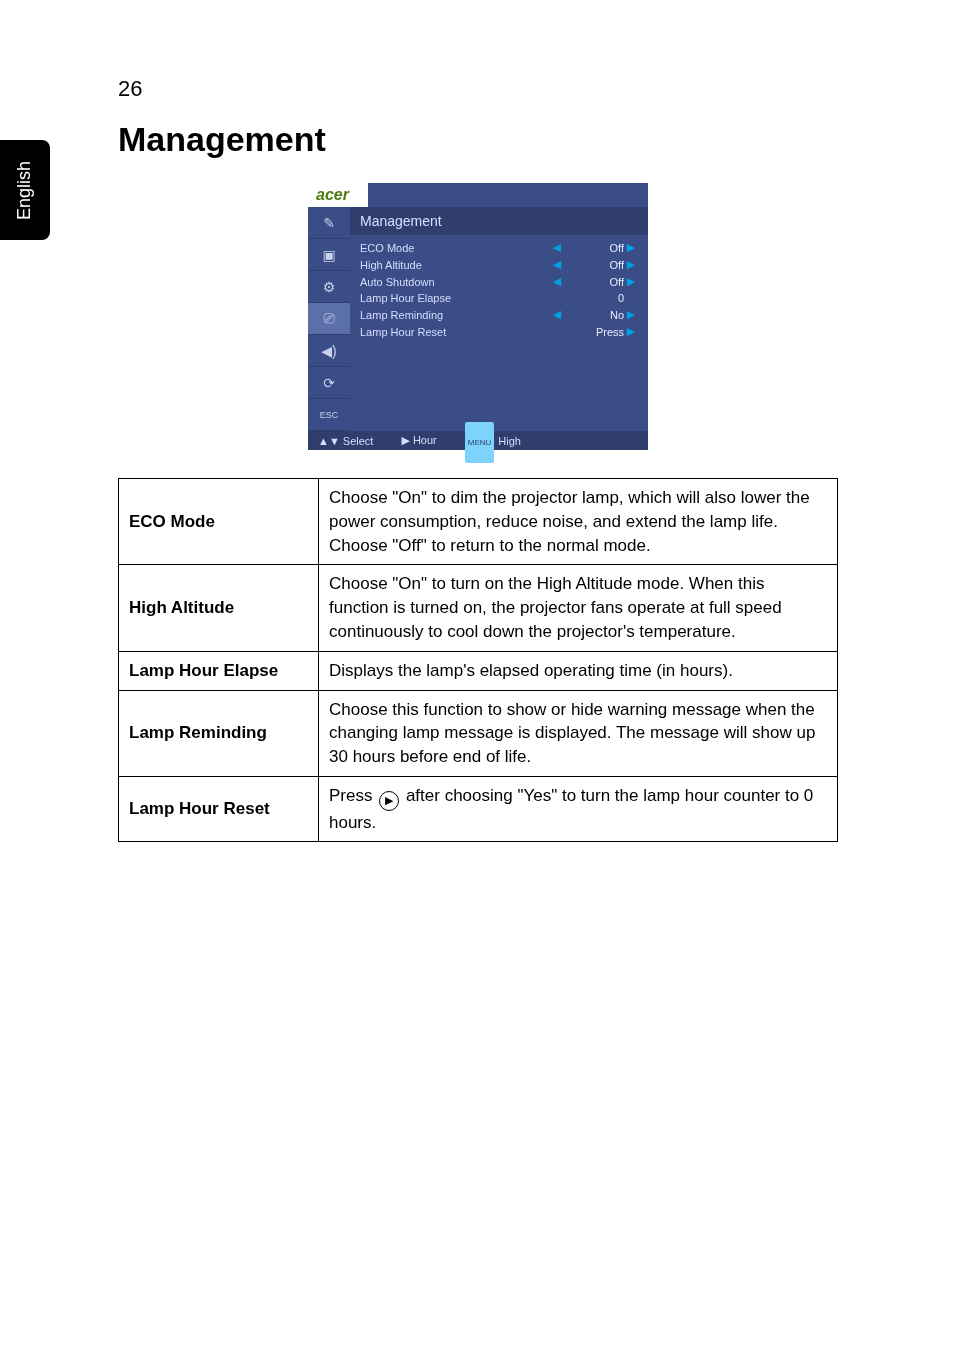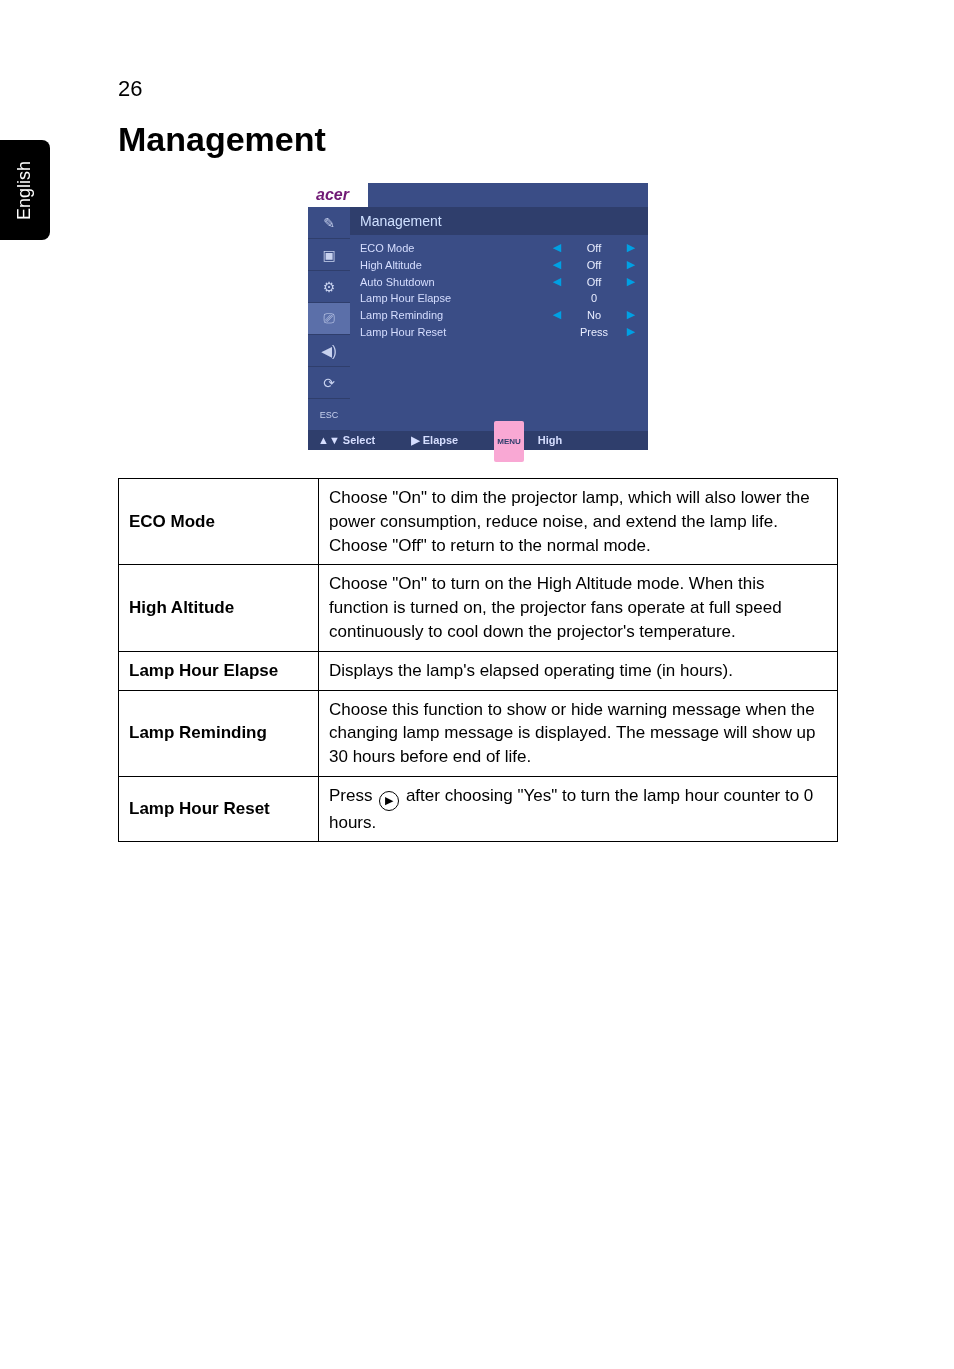--- a/index.html
+++ b/index.html
@@ -54,21 +54,21 @@
     margin-bottom: 28px;
   }
   .osd {
     width: 340px;
     background: #3a4d86;
     font-size: 12px;
     color: #fff;
   }
   .osd-logo {
     background: #fff;
-    color: #701a75;
+    color: #4d7c0f;
     font-weight: bold;
     font-style: italic;
     font-size: 16px;
     padding: 3px 8px;
     width: 60px;
   }
   .osd-body {
     display: flex;
   }
   .osd-tabs {
@@ -102,38 +102,37 @@
   }
   .osd-row {
     display: flex;
     align-items: center;
     padding: 2px 10px;
     font-size: 11px;
     color: #d6deff;
   }
   .osd-row .label { flex: 1.4; }
   .osd-row .arrow { color: #00a0e3; width: 14px; text-align: center; }
-  .osd-row .value { width: 60px; text-align: center; color: #e9edff; }
+  .osd-row .value { width: 60px; text-align: right; color: #e9edff; }
   .osd-footer {
     display: flex;
     background: #2f3e6c;
     font-size: 11px;
     padding: 3px 10px;
     color: #d6deff;
-    gap: 36px;
-    align-items: flex-start;
-    font-weight: bold;
+    gap: 28px;
+    align-items: center;
   }
   .osd-footer .menu-badge {
-    background: #f9a8d4;
+    background: #7dd3fc;
     color: #2f3e6c;
     font-size: 8px;
     padding: 16px 3px;
     border-radius: 2px;
-    margin-right: 14px;
+    margin-right: 4px;
   }
 
   table.settings {
     width: 100%;
     border-collapse: collapse;
   }
   table.settings td, table.settings th {
     border: 1px solid #000;
     padding: 7px 10px;
     vertical-align: middle;
@@ -223,21 +222,21 @@
               <span class="label">Lamp Hour Reset</span>
               <span class="arrow"></span>
               <span class="value">Press</span>
               <span class="arrow">▶</span>
             </div>
           </div>
         </div>
       </div>
       <div class="osd-footer">
         <span>▲▼ Select</span>
-        <span>▶ Elapse</span>
+        <span>▶ Hour</span>
         <span>
           <span class="menu-badge">MENU</span><span>High</span>
         </span>
       </div>
     </div>
   </div>
 
   <table class="settings">
     <tbody>
         <tr>

